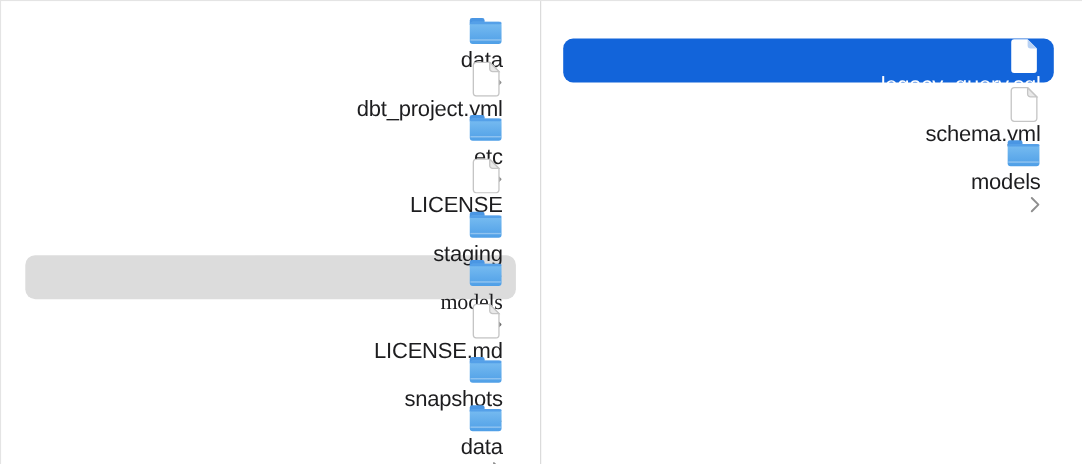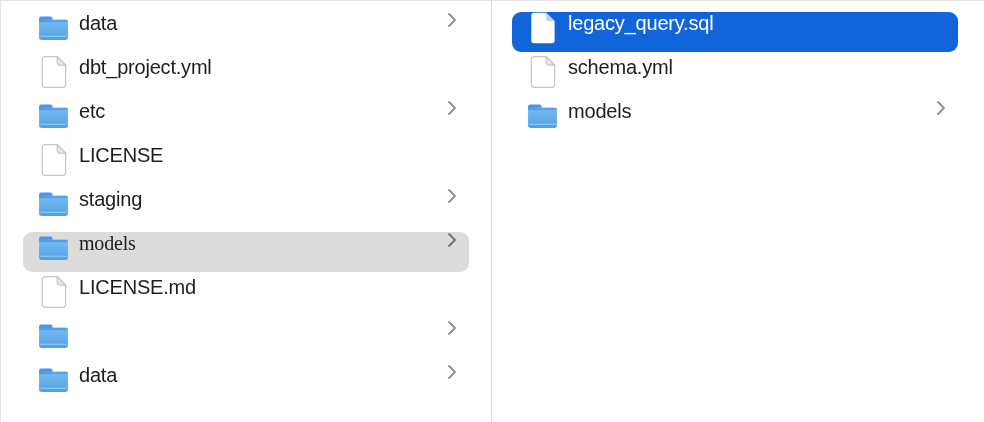--- a/index.html
+++ b/index.html
@@ -31,26 +31,27 @@
     padding-left: 22px;
     padding-right: 22px;
   }
   .column.right {
     flex: 1;
     padding-left: 20px;
     padding-right: 26px;
   }
   .row {
     display: flex;
-    align-items: flex-start;
+    align-items: flex-end;
     height: 40px;
     margin-bottom: 4px;
     padding: 0 12px 0 14px;
     border-radius: 9px;
     box-sizing: border-box;
+    flex-direction: column;
   }
   .row .icon {
     display: inline-flex;
     align-items: center;
     justify-content: center;
     width: 32px;
     height: 32px;
     flex: 0 0 32px;
   }
   .row .label {
@@ -59,21 +60,21 @@
     letter-spacing: -0.2px;
     color: var(--text-color, #1d1d1f);
     white-space: nowrap;
   }
   .row .chevron {
     margin-left: auto;
     display: inline-flex;
     align-items: center;
   }
   .row.sel-inactive { background: var(--sel-inactive, #dcdcdc); font-family: Liberation Serif, serif; }
-  .row.sel-active   { background: var(--sel-active, #1264da); }
+  .row.sel-active   { background: var(--sel-active, #1264da); margin-top: 23px; }
   .row.sel-active .label { color: var(--text-selected, #ffffff); }
   
   .doc-page { fill: #ffffff; stroke: #c5c5c5; stroke-width: 1.2; }
   .doc-fold { fill: #e9e9e9; stroke: #c5c5c5; stroke-width: 1.2; }
   .row.sel-active .doc-page { fill: #ffffff; stroke: none; }
   .row.sel-active .doc-fold { fill: #b9d2f4; stroke: none; }
   .chev-path { stroke: #8f8f8f; stroke-width: 1.8; fill: none; stroke-linecap: round; stroke-linejoin: round; }
   .row.sel-inactive .chev-path { stroke: #6f6f6f; }
 </style>
 </head>
@@ -215,20 +216,21 @@
             <stop offset="1" stop-color="#4f9fe7"></stop>
           </linearGradient>
         </defs>
         <rect x="1" y="1.5" width="14" height="8" rx="2.2" fill="#4a96e3"></rect>
         <rect x="1" y="5" width="30" height="21" rx="2.8" fill="url(#fg)"></rect>
         <rect x="1" y="5" width="30" height="2.4" rx="1.2" fill="#4a97e5" opacity="0.75"></rect>
         <rect x="1.6" y="21.5" width="28.8" height="1.3" fill="#ffffff" opacity="0.35"></rect>
       </svg>
     </span>
 
+    <span class="label">snapshots</span>
     <span class="chevron">
       <svg width="10" height="16" viewBox="0 0 10 16" aria-hidden="true">
         <path class="chev-path" d="M2 2 L8 8 L2 14"></path>
       </svg>
     </span>
   </div>
       <div class="row">
     <span class="icon">
       <svg width="31" height="26" viewBox="0 0 32 27" aria-hidden="true">
         <defs>

